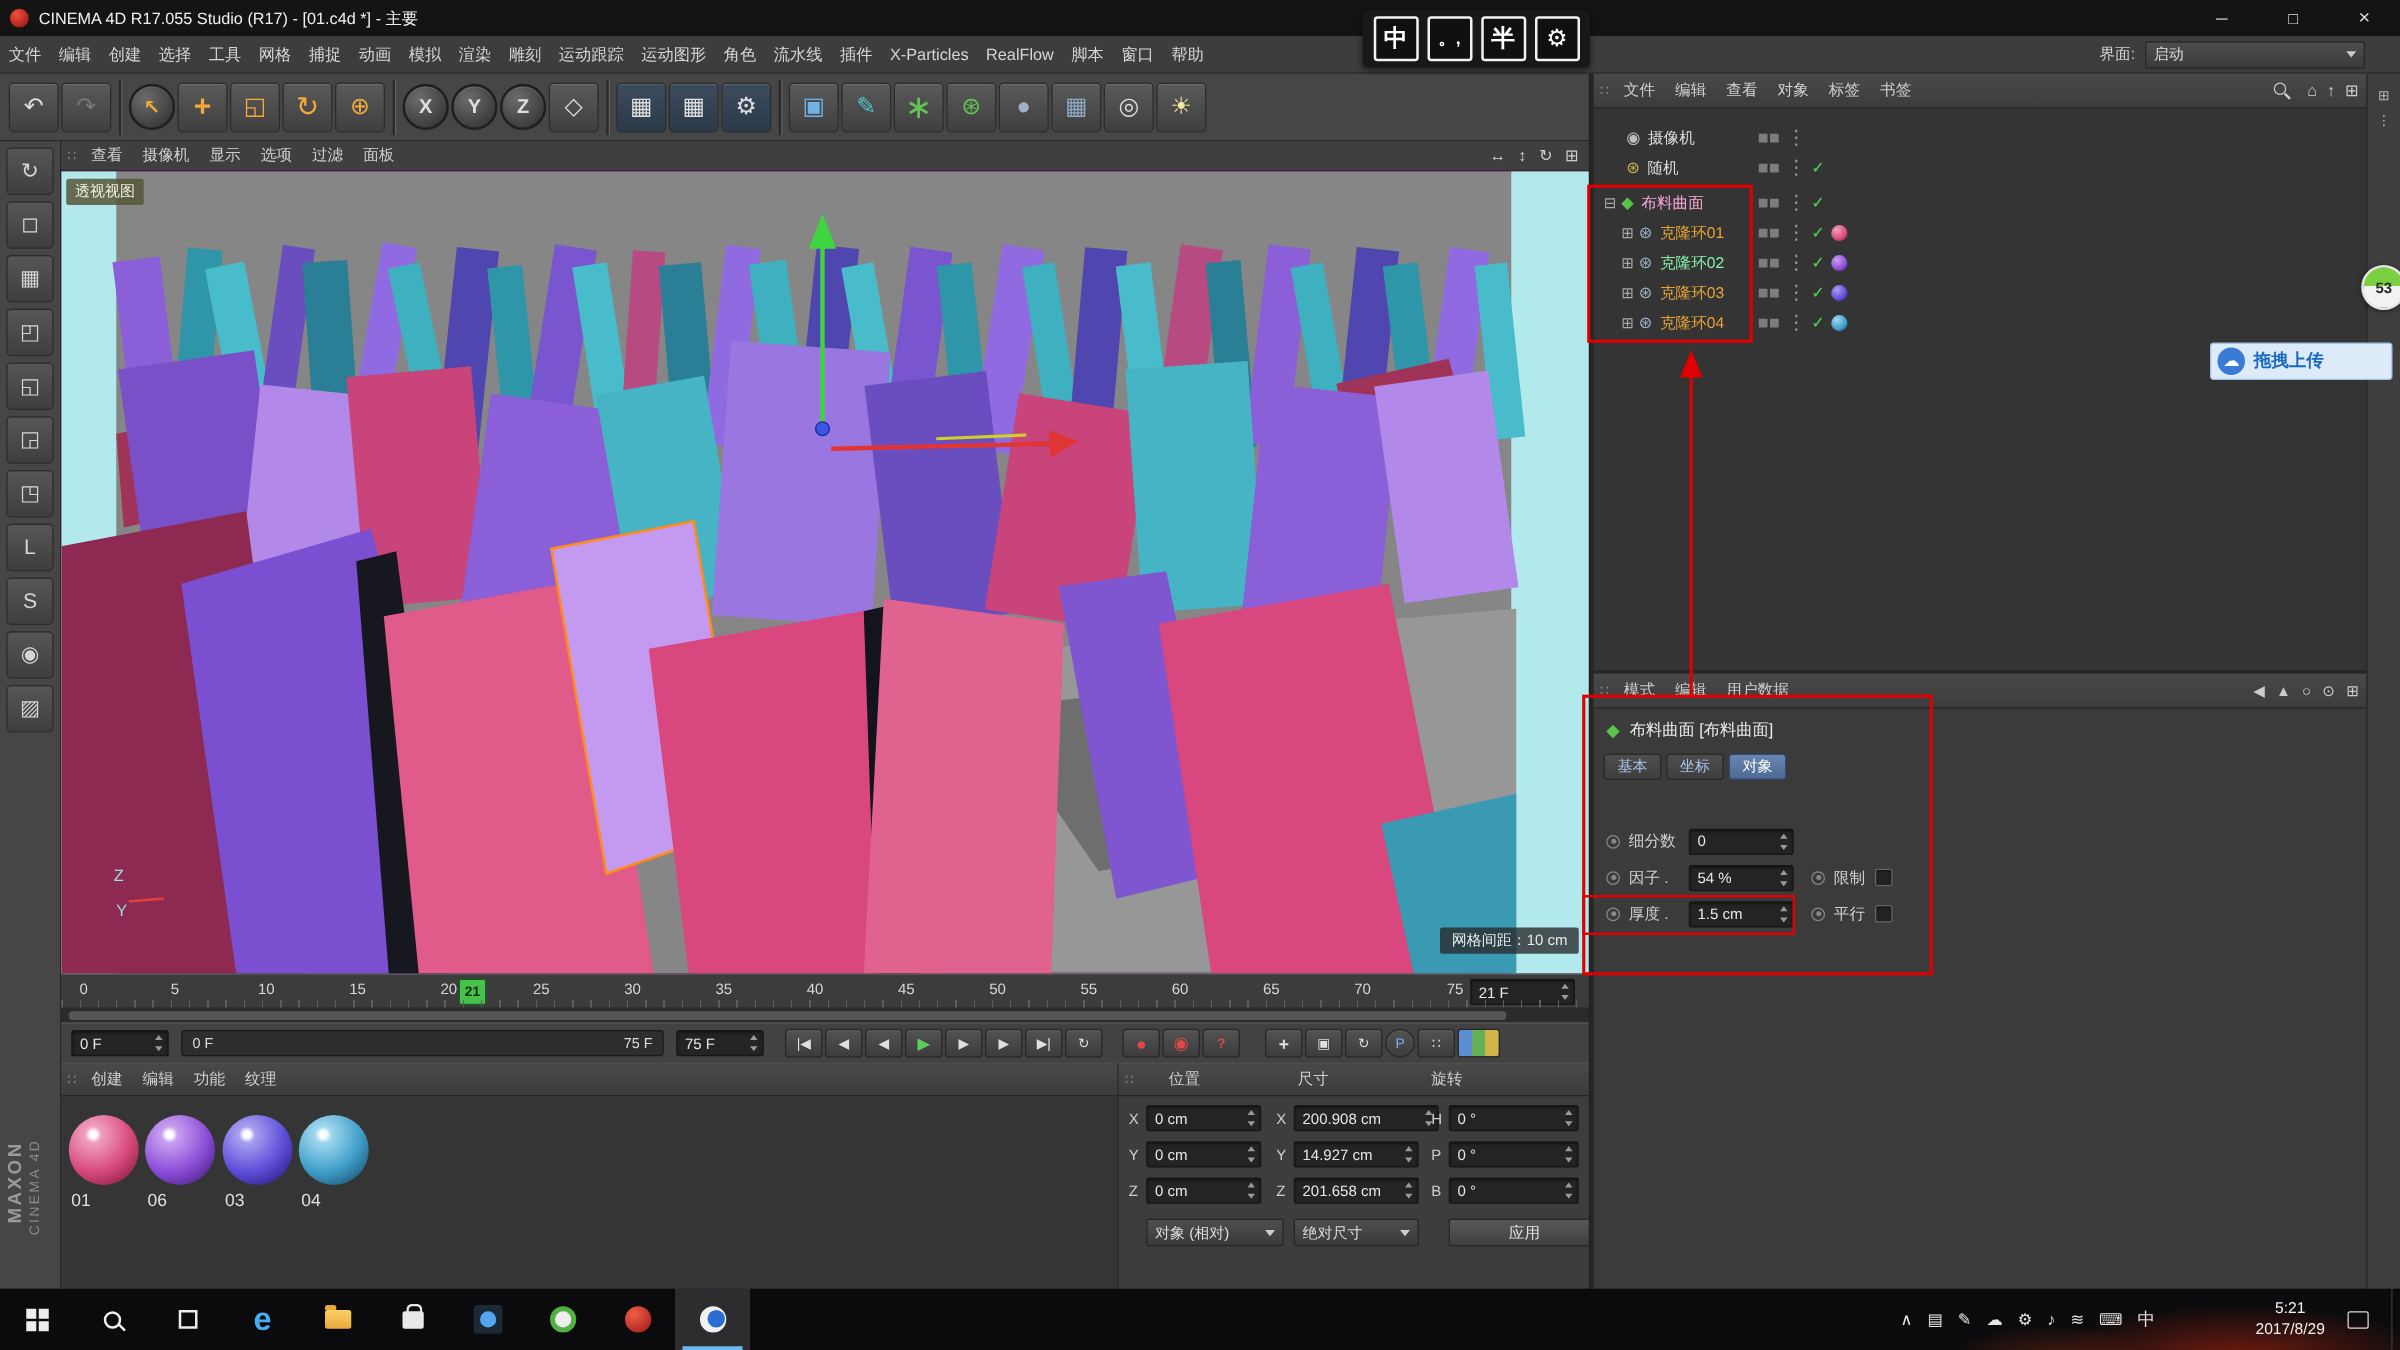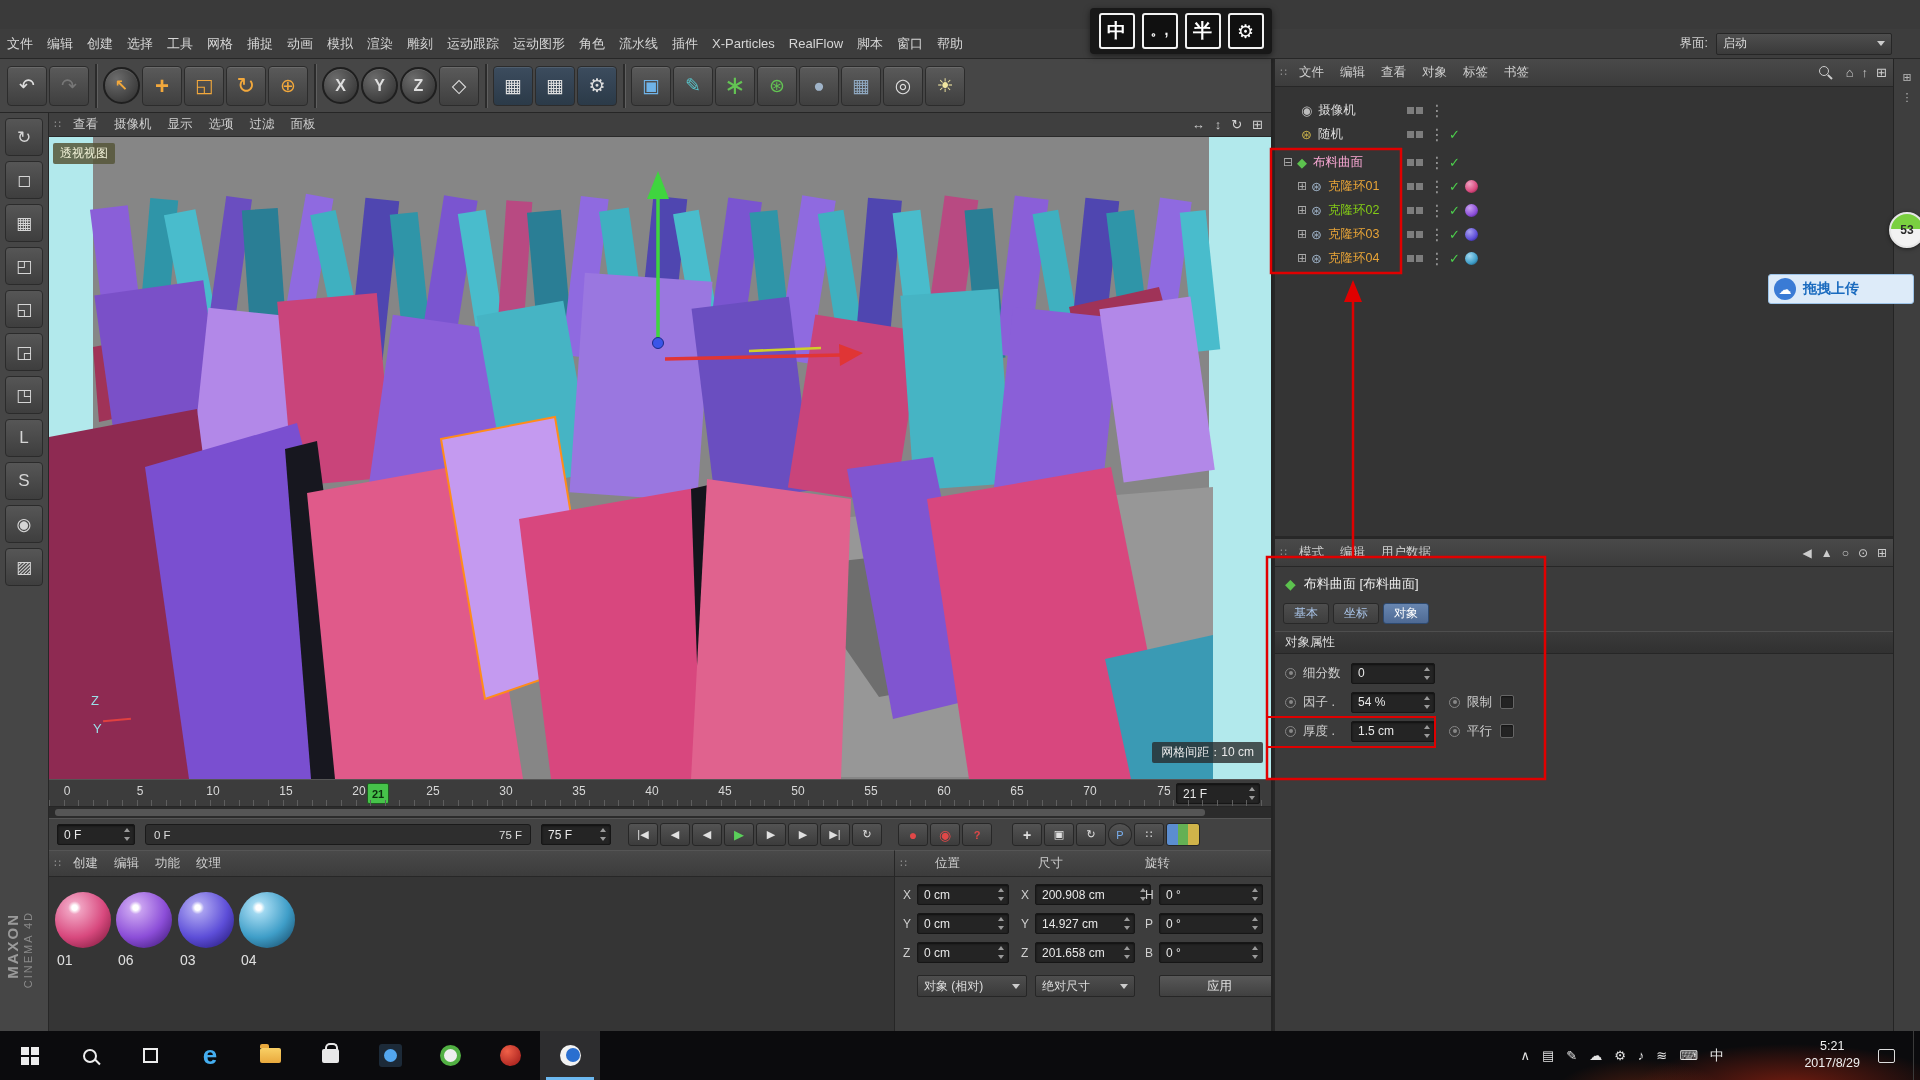--- a/index.html
+++ b/index.html
@@ -105,20 +105,29 @@
   .trayg{font-size:13px;color:#e4e4e4;margin:0 6px}
   .timeblock{position:absolute;right:60px;top:7px;text-align:center;font-size:12.5px;color:#f0f0f0;line-height:1.35}
   .chaticon{width:17px;height:14px;border:1.5px solid #ddd;border-radius:2px}
   .vtext{writing-mode:vertical-rl;text-orientation:mixed;letter-spacing:2px}
 </style>
 </head>
 <body>
 
 <div id="screen">
 
+  <div class="abs titlebar">
+    <div style="width:15px;height:15px;border-radius:50%;background:radial-gradient(circle at 35% 30%,#f05040,#8c0e0e);margin:0 8px"></div>
+    <span style="font-size:13px;color:#f0f0f0">CINEMA 4D R17.055 Studio (R17) - [01.c4d *] - 主要</span>
+    <div style="margin-left:auto;display:flex;height:29px">
+      <div style="width:57px;display:flex;align-items:center;justify-content:center;font-size:13px">─</div>
+      <div style="width:57px;display:flex;align-items:center;justify-content:center;font-size:13px">□</div>
+      <div style="width:57px;display:flex;align-items:center;justify-content:center;font-size:16px">×</div>
+    </div>
+  </div>
 
   <div class="abs menubar">
     <span class="mi">文件</span>
     <span class="mi">编辑</span>
     <span class="mi">创建</span>
     <span class="mi">选择</span>
     <span class="mi">工具</span>
     <span class="mi">网格</span>
     <span class="mi">捕捉</span>
     <span class="mi">动画</span>
@@ -506,21 +515,21 @@
       <i class="sq"></i>
         <i class="sq"></i>
       <span style="color:#999;margin:0 4px">⋮</span>
       <span style="color:#4cd04c;font-size:13px;margin-right:5px">✓</span>
       <i class="msdot" style="background:radial-gradient(circle at 35% 30%,#f0a0c0,#d8497e 60%,#6e1030)"></i>
     </div>
 
     <div class="omrow" style="left:22px;top:139px">
       <span style="color:#aaa;font-size:12px;margin-right:4px">⊞</span>
       <span style="color:#9fb3c8;font-size:13px;margin-right:6px">⊛</span>
-      <span class="omname" style="color:#84cc16">克隆环02</span>
+      <span class="omname" style="color:#86efac">克隆环02</span>
     </div>
     <div class="abs flex" style="left:132px;top:139px;height:24px">
       <i class="sq"></i>
         <i class="sq"></i>
       <span style="color:#999;margin:0 4px">⋮</span>
       <span style="color:#4cd04c;font-size:13px;margin-right:5px">✓</span>
       <i class="msdot" style="background:radial-gradient(circle at 35% 30%,#c8a0f0,#8c4ed8 60%,#321068)"></i>
     </div>
 
     <div class="omrow" style="left:22px;top:163px">
@@ -567,21 +576,20 @@
       </div>
       <div class="flex" style="position:absolute;left:10px;top:36px">
         <span style="color:#5cc24e;font-size:14px;margin-right:8px">◆</span>
         <span style="font-size:13px;color:#ececec">布料曲面 [布料曲面]</span>
       </div>
       <div class="flex" style="position:absolute;left:8px;top:64px">
         <div class="tab">基本</div>
         <div class="tab">坐标</div>
         <div class="tab tabsel">对象</div>
       </div>
-      <div class="secbar" style="top:92px">对象属性</div>
 
       <div class="flex" style="position:absolute;left:10px;top:122px;height:24px">
         <i class="adot"></i>
         <span style="font-size:12.5px;color:#cfcfcf;margin-left:7px;width:48px">细分数</span>
         <div class="inp" style="width:84px">
             <span>0</span>
             <span class="sp"></span>
           </div>
       </div>
 

